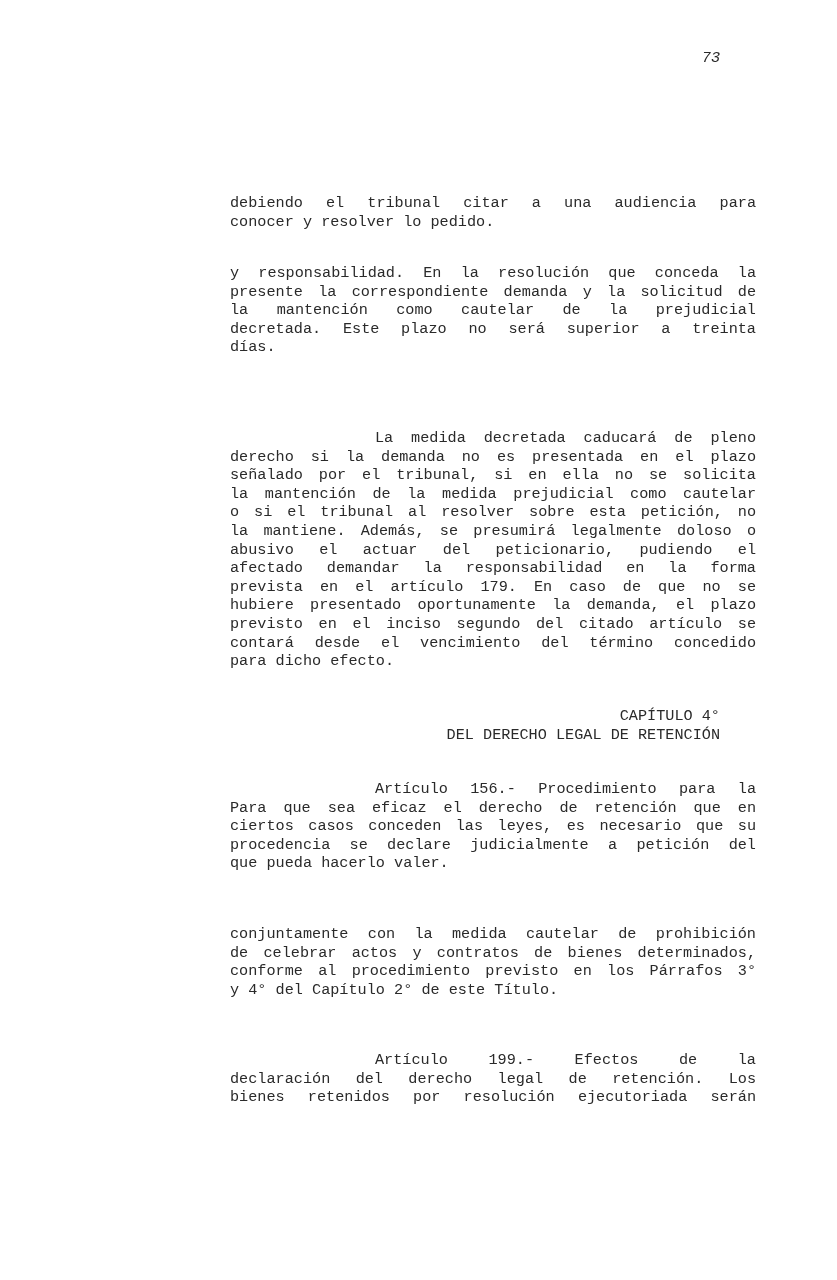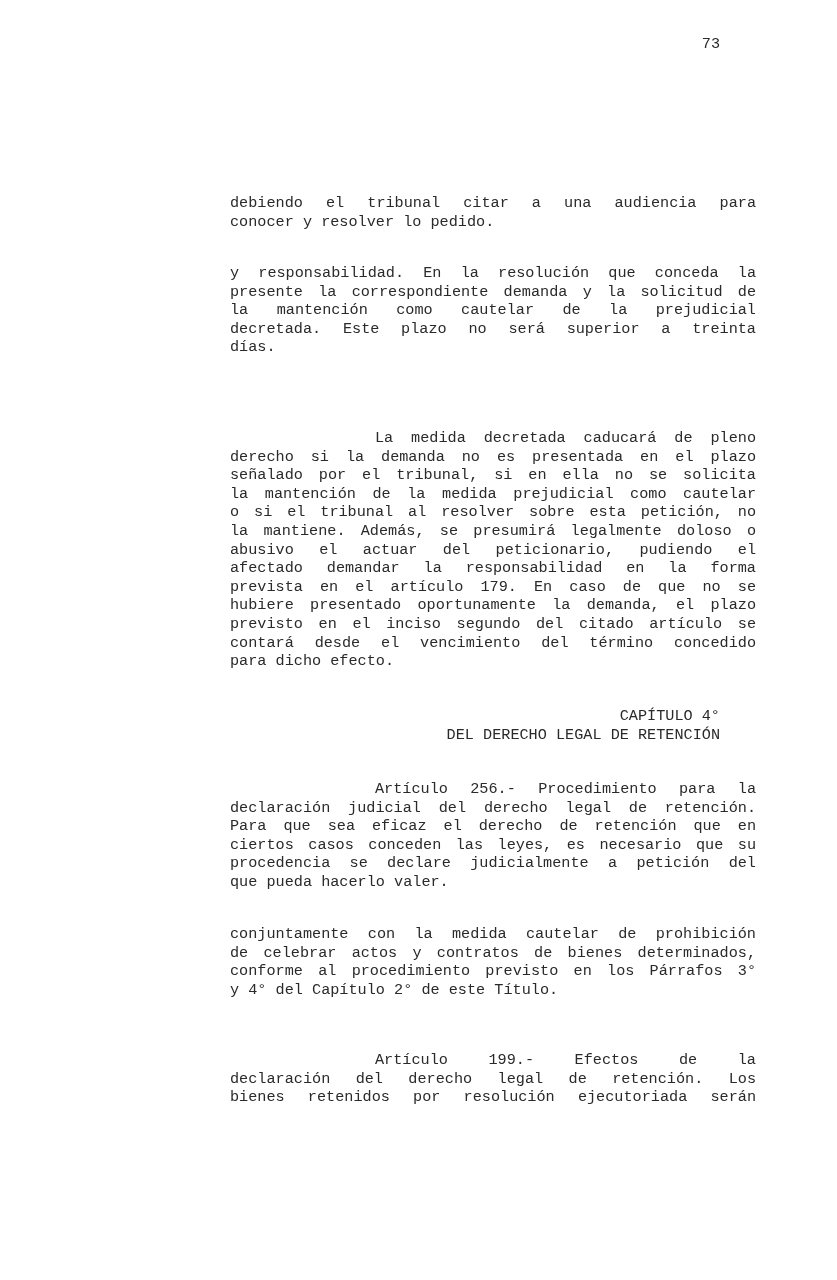--- a/index.html
+++ b/index.html
@@ -1,19 +1,19 @@
 <!DOCTYPE html>
 <html><head>
 <meta charset="utf-8">
 <style>
   html, body { margin: 0; padding: 0; background: #ffffff; }
   body { width: 837px; height: 1280px; position: relative; overflow: hidden; }
   .page { position: absolute; left: 0; top: 0; width: 837px; height: 1280px; background: #fff; color: #2a2a2a; }
   .mono { font-family: "Liberation Mono", "DejaVu Sans Mono", monospace; font-size: 15.2px; }
-  .page-number { position: absolute; top: 35px; left: 660px; width: 60px; text-align: right; }
+  .page-number { position: absolute; top: 49px; left: 660px; width: 60px; text-align: right; font-style: italic; }
   .block { position: absolute; left: 194px; width: 526px; margin-left: 36px; }
   .line { height: 18.6px; line-height: 18.6px; white-space: nowrap; text-align: justify; text-align-last: justify; overflow: visible; }
   .line.last { text-align-last: left; }
   .line.indent { padding-left: 145px; }
   .heading { position: absolute; left: 194px; width: 526px; text-align: right; }
   .heading .hline { height: 18.6px; line-height: 18.6px; white-space: nowrap; }
 </style>
 </head>
 <body>
 
@@ -49,22 +49,21 @@
     <div class="line">contará desde el vencimiento del término concedido</div>
     <div class="line last">para dicho efecto.</div>
   </div>
 
   <div class="heading mono" style="top:707px;">
     <div class="hline">CAPÍTULO 4°</div>
     <div class="hline">DEL DERECHO LEGAL DE RETENCIÓN</div>
   </div>
 
   <div class="block mono" style="top:780px;">
-    <div class="line indent">Artículo 256.- Procedimiento para la</div>
-    <div class="line">declaración judicial del derecho legal de retención.</div>
+    <div class="line indent">Artículo 156.- Procedimiento para la</div>
     <div class="line">Para que sea eficaz el derecho de retención que en</div>
     <div class="line">ciertos casos conceden las leyes, es necesario que su</div>
     <div class="line">procedencia se declare judicialmente a petición del</div>
     <div class="line last">que pueda hacerlo valer.</div>
   </div>
 
   <div class="block mono" style="top:925px;">
     <div class="line">conjuntamente con la medida cautelar de prohibición</div>
     <div class="line">de celebrar actos y contratos de bienes determinados,</div>
     <div class="line">conforme al procedimiento previsto en los Párrafos 3°</div>

